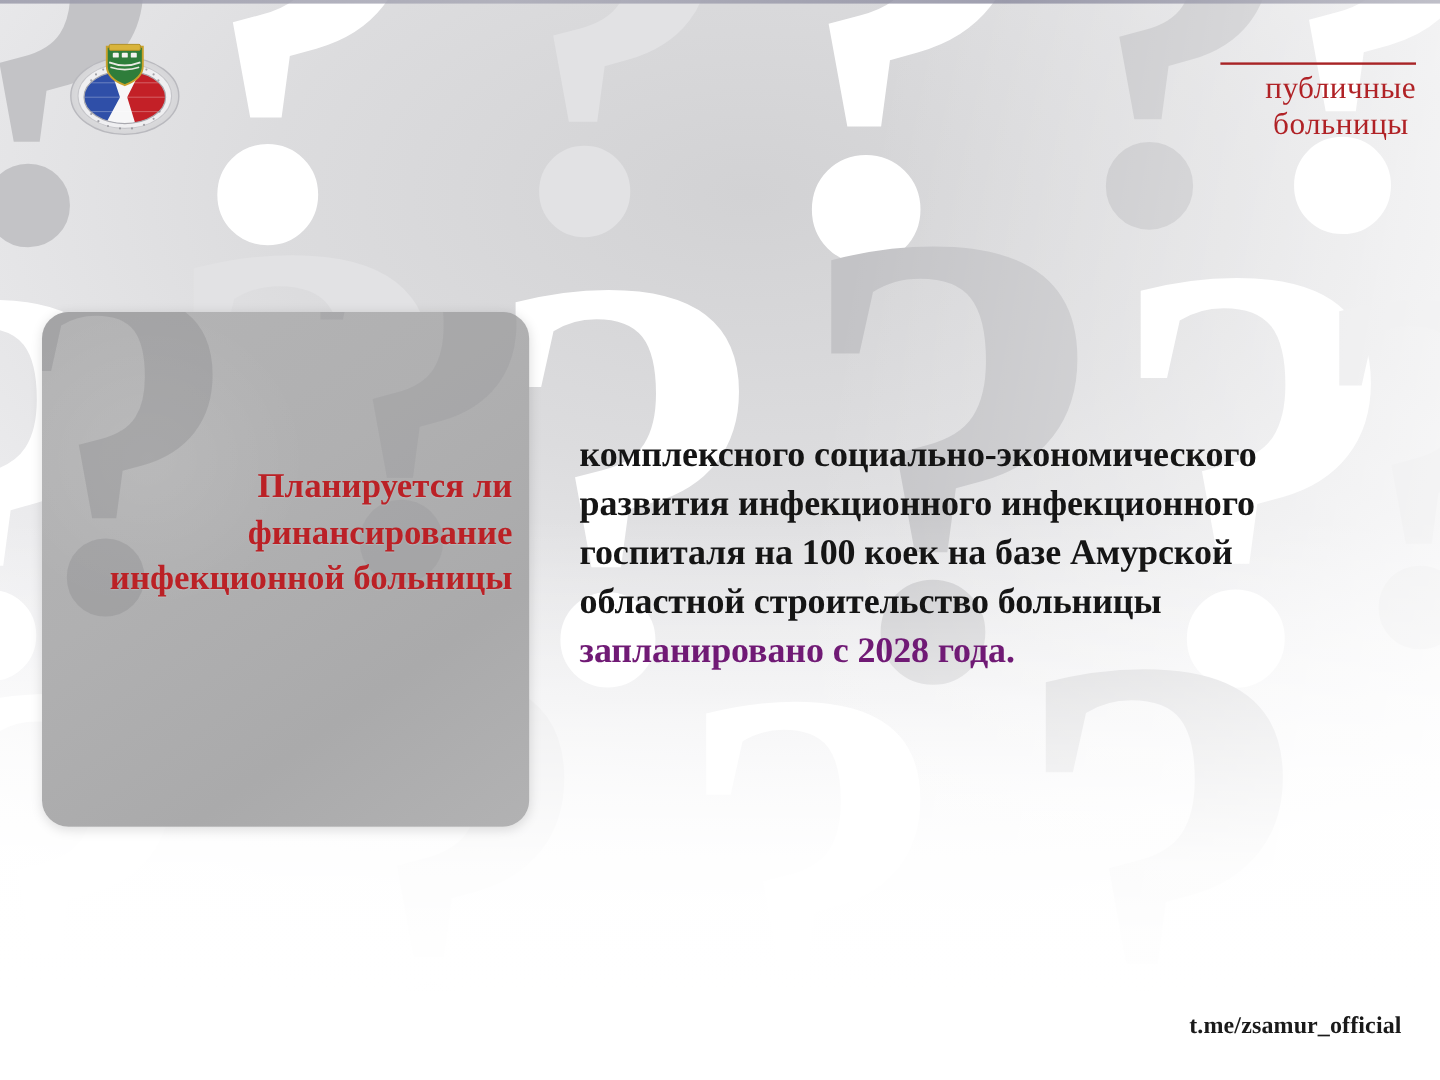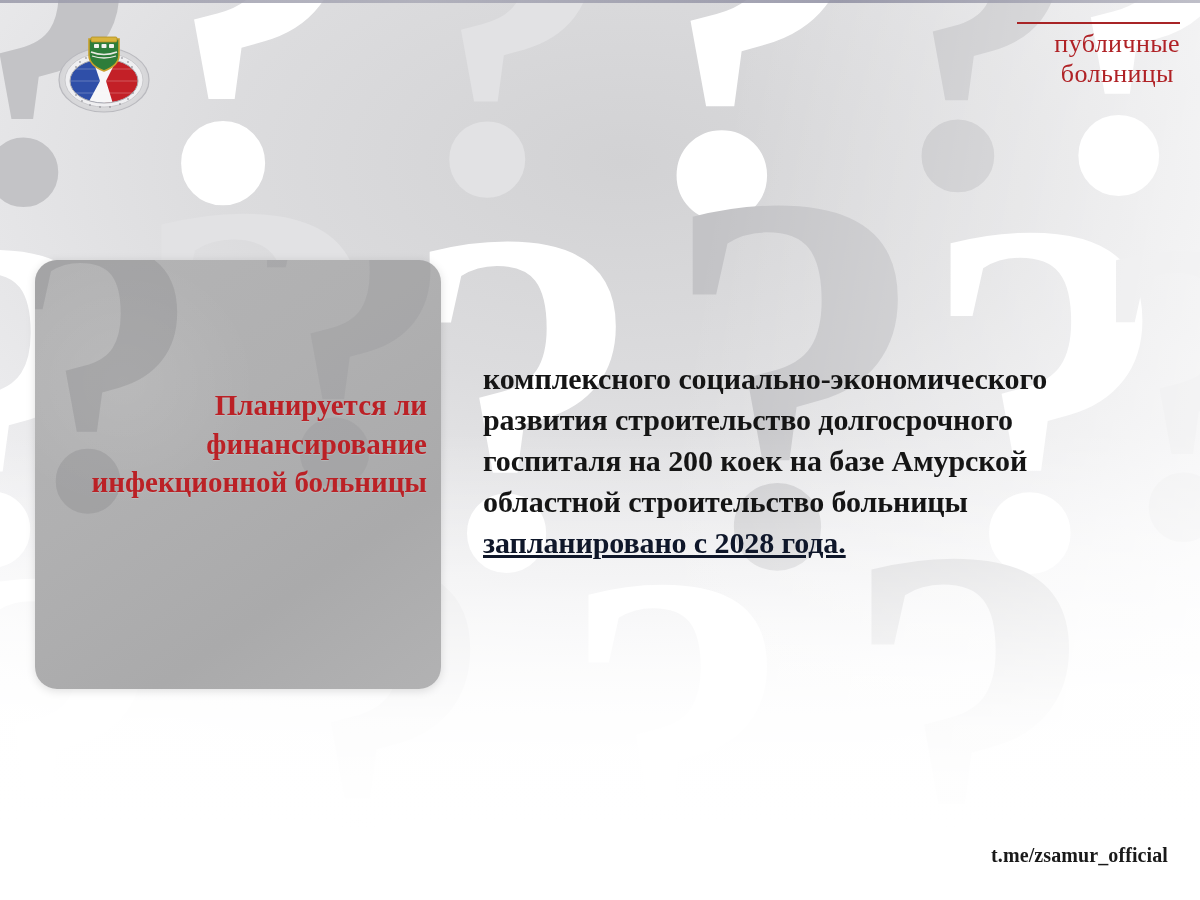--- a/index.html
+++ b/index.html
@@ -64,21 +64,21 @@
   .emblem {
     position: absolute;
     left: 56px;
     top: 31px;
     width: 96px;
     height: 84px;
   }
   .header-title {
     position: absolute;
     right: 20px;
-    top: 22px;
+    top: 52px;
     width: 300px;
     text-align: right;
   }
   .header-rule {
     height: 2px;
     background: #a82426;
     width: 163px;
     margin-left: auto;
     margin-bottom: 5px;
   }
@@ -140,21 +140,21 @@
     width: 706px;
   }
   .answer .ln {
     font-size: 30px;
     line-height: 41px;
     color: #151515;
     font-weight: 700;
     white-space: nowrap;
     letter-spacing: -0.1px;
   }
-  .answer .ln.accent { color: #0f172a; text-decoration: underline; }
+  .answer .ln.accent { color: #701a75; }
 
   
   .footer {
     position: absolute;
     right: 32px;
     bottom: 33px;
     font-size: 20px;
     font-weight: 700;
     color: #1a1a1a;
     letter-spacing: .1px;
@@ -265,21 +265,21 @@
     <span class="qcard-ghost" style="left:206px; top:-96px; font-size:430px; color:rgba(150,150,152,.30);">?</span>
     <div class="qcard-text">
       <div>Планируется ли</div>
       <div>финансирование</div>
       <div>инфекционной больницы</div>
     </div>
   </div>
 
   <div class="answer">
     <div class="ln">комплексного социально-экономического</div>
-    <div class="ln">развития строительство долгосрочного</div>
-    <div class="ln">госпиталя на 200 коек на базе Амурской</div>
+    <div class="ln">развития инфекционного инфекционного</div>
+    <div class="ln">госпиталя на 100 коек на базе Амурской</div>
     <div class="ln">областной строительство больницы</div>
     <div class="ln accent">запланировано с 2028 года.</div>
   </div>
 
   <div class="footer">t.me/zsamur_official</div>
 
 </div>
 
 </body></html>

